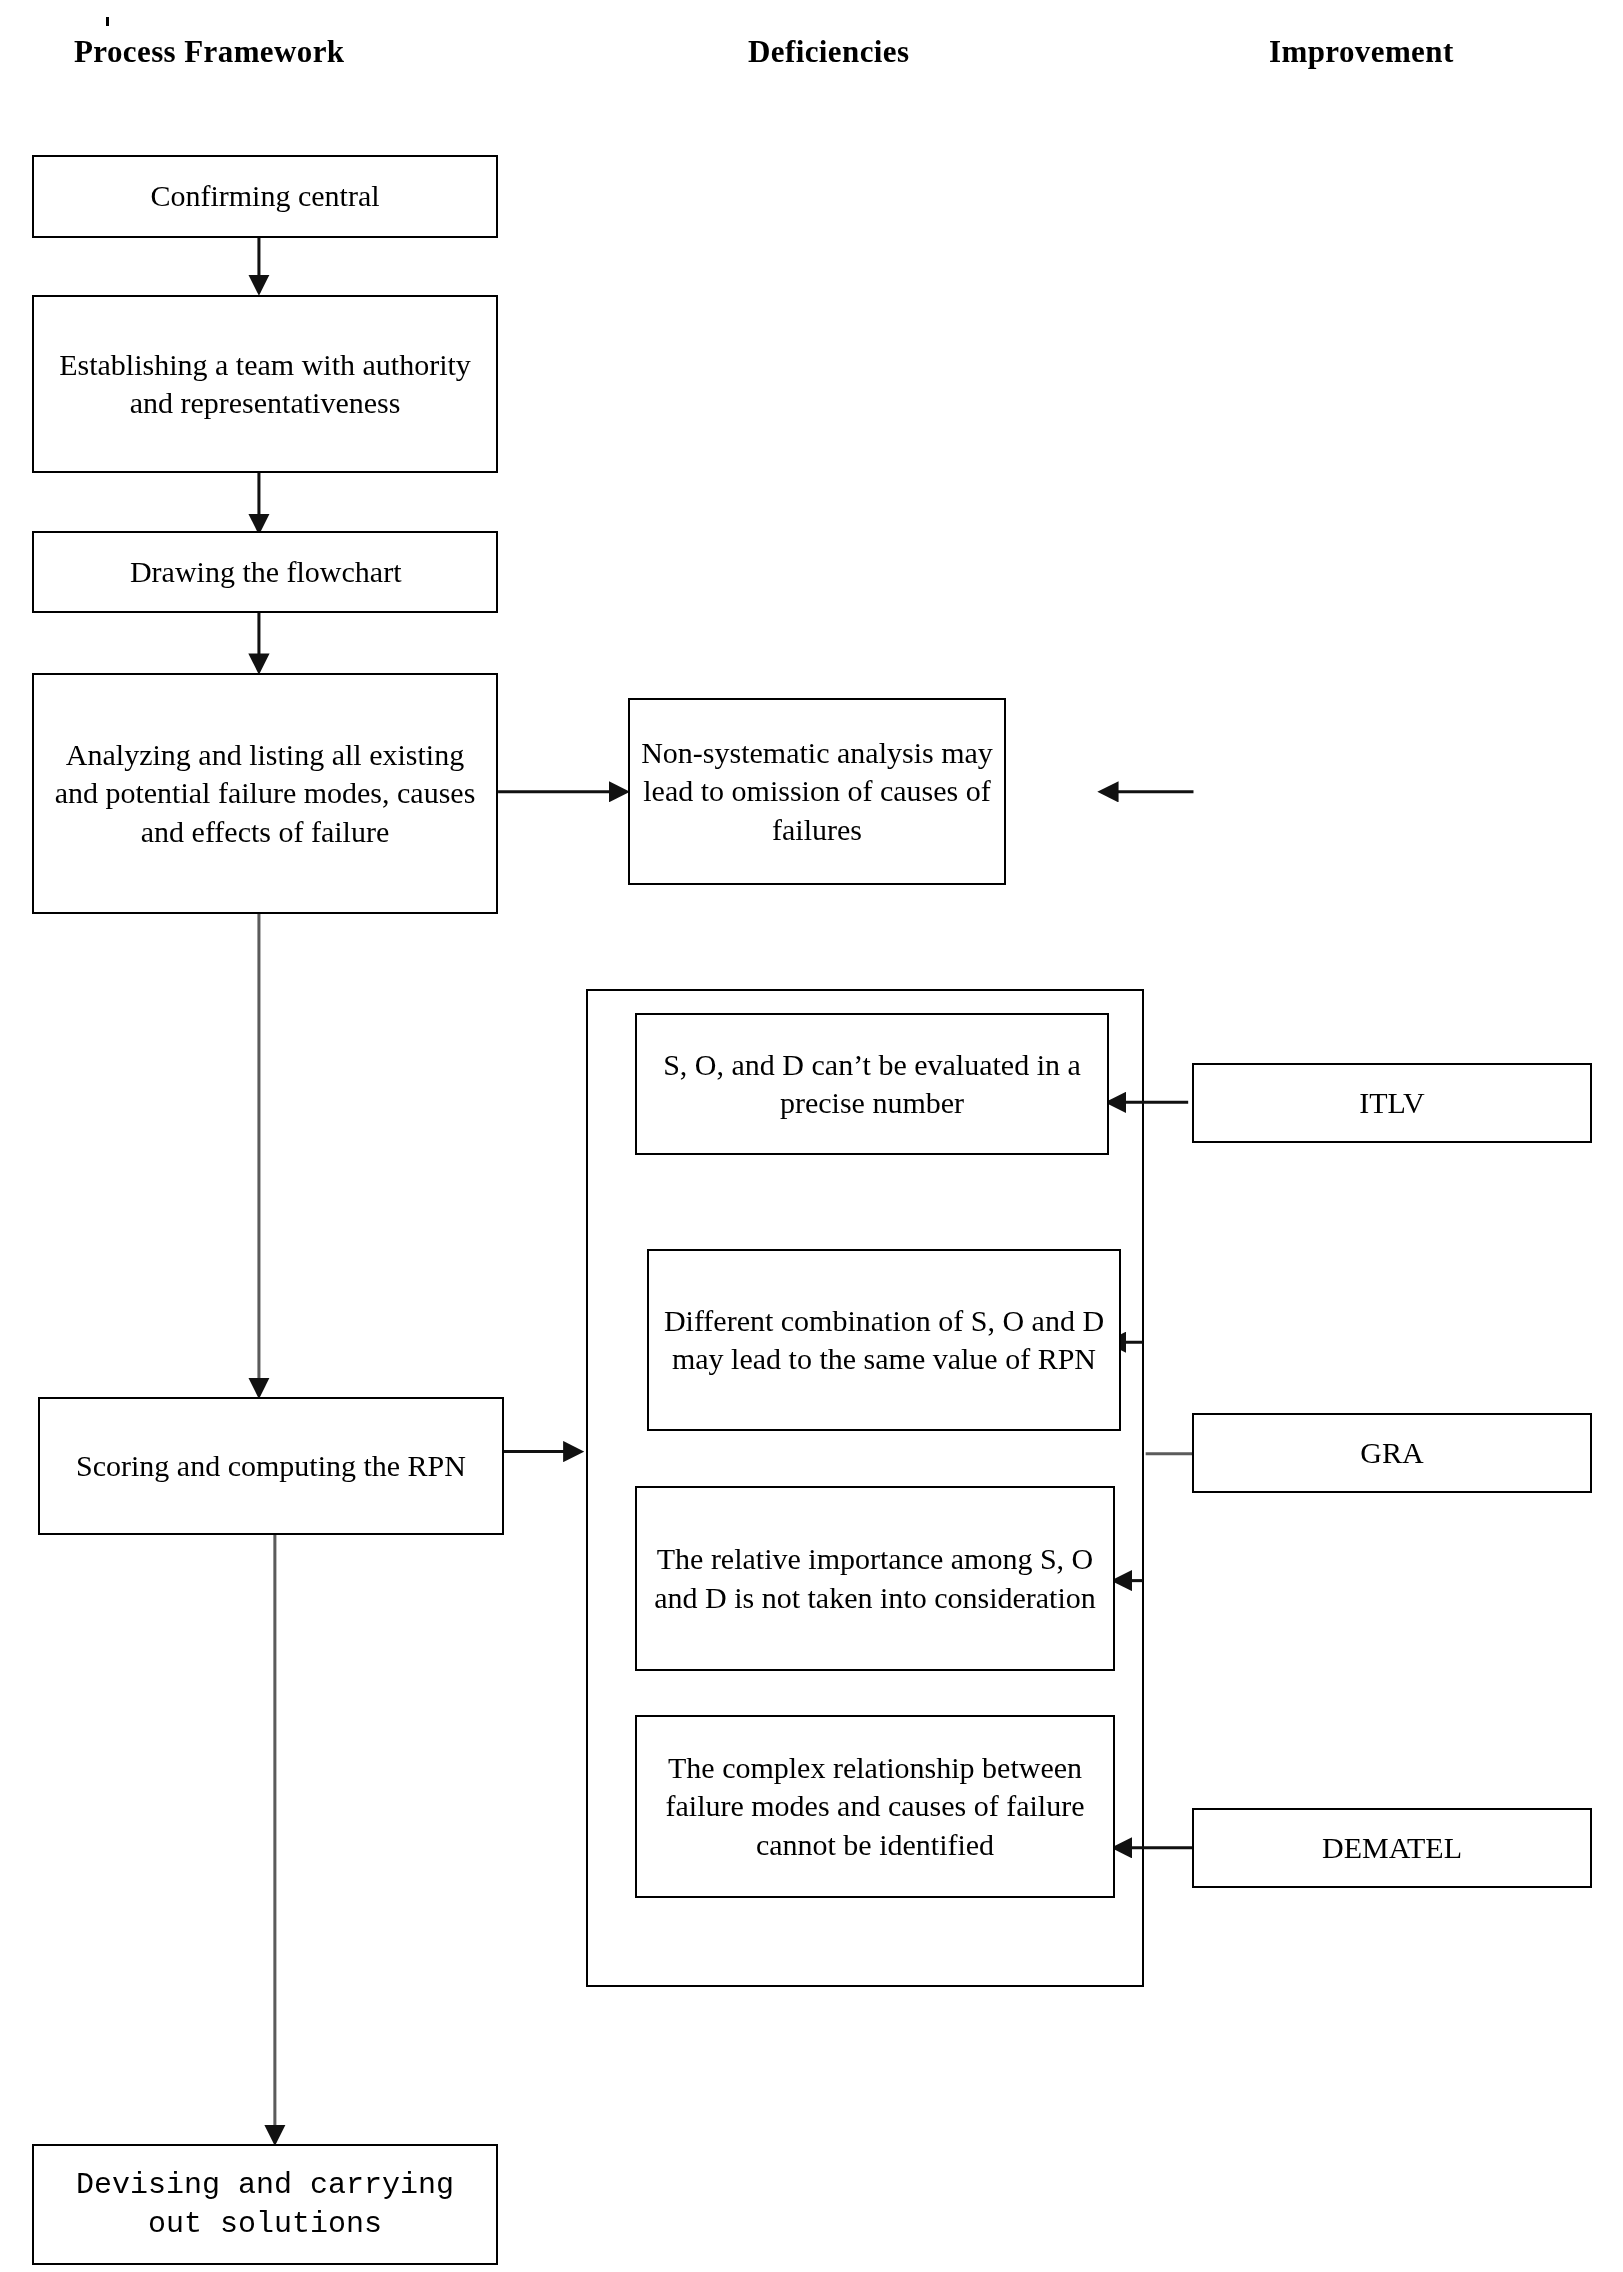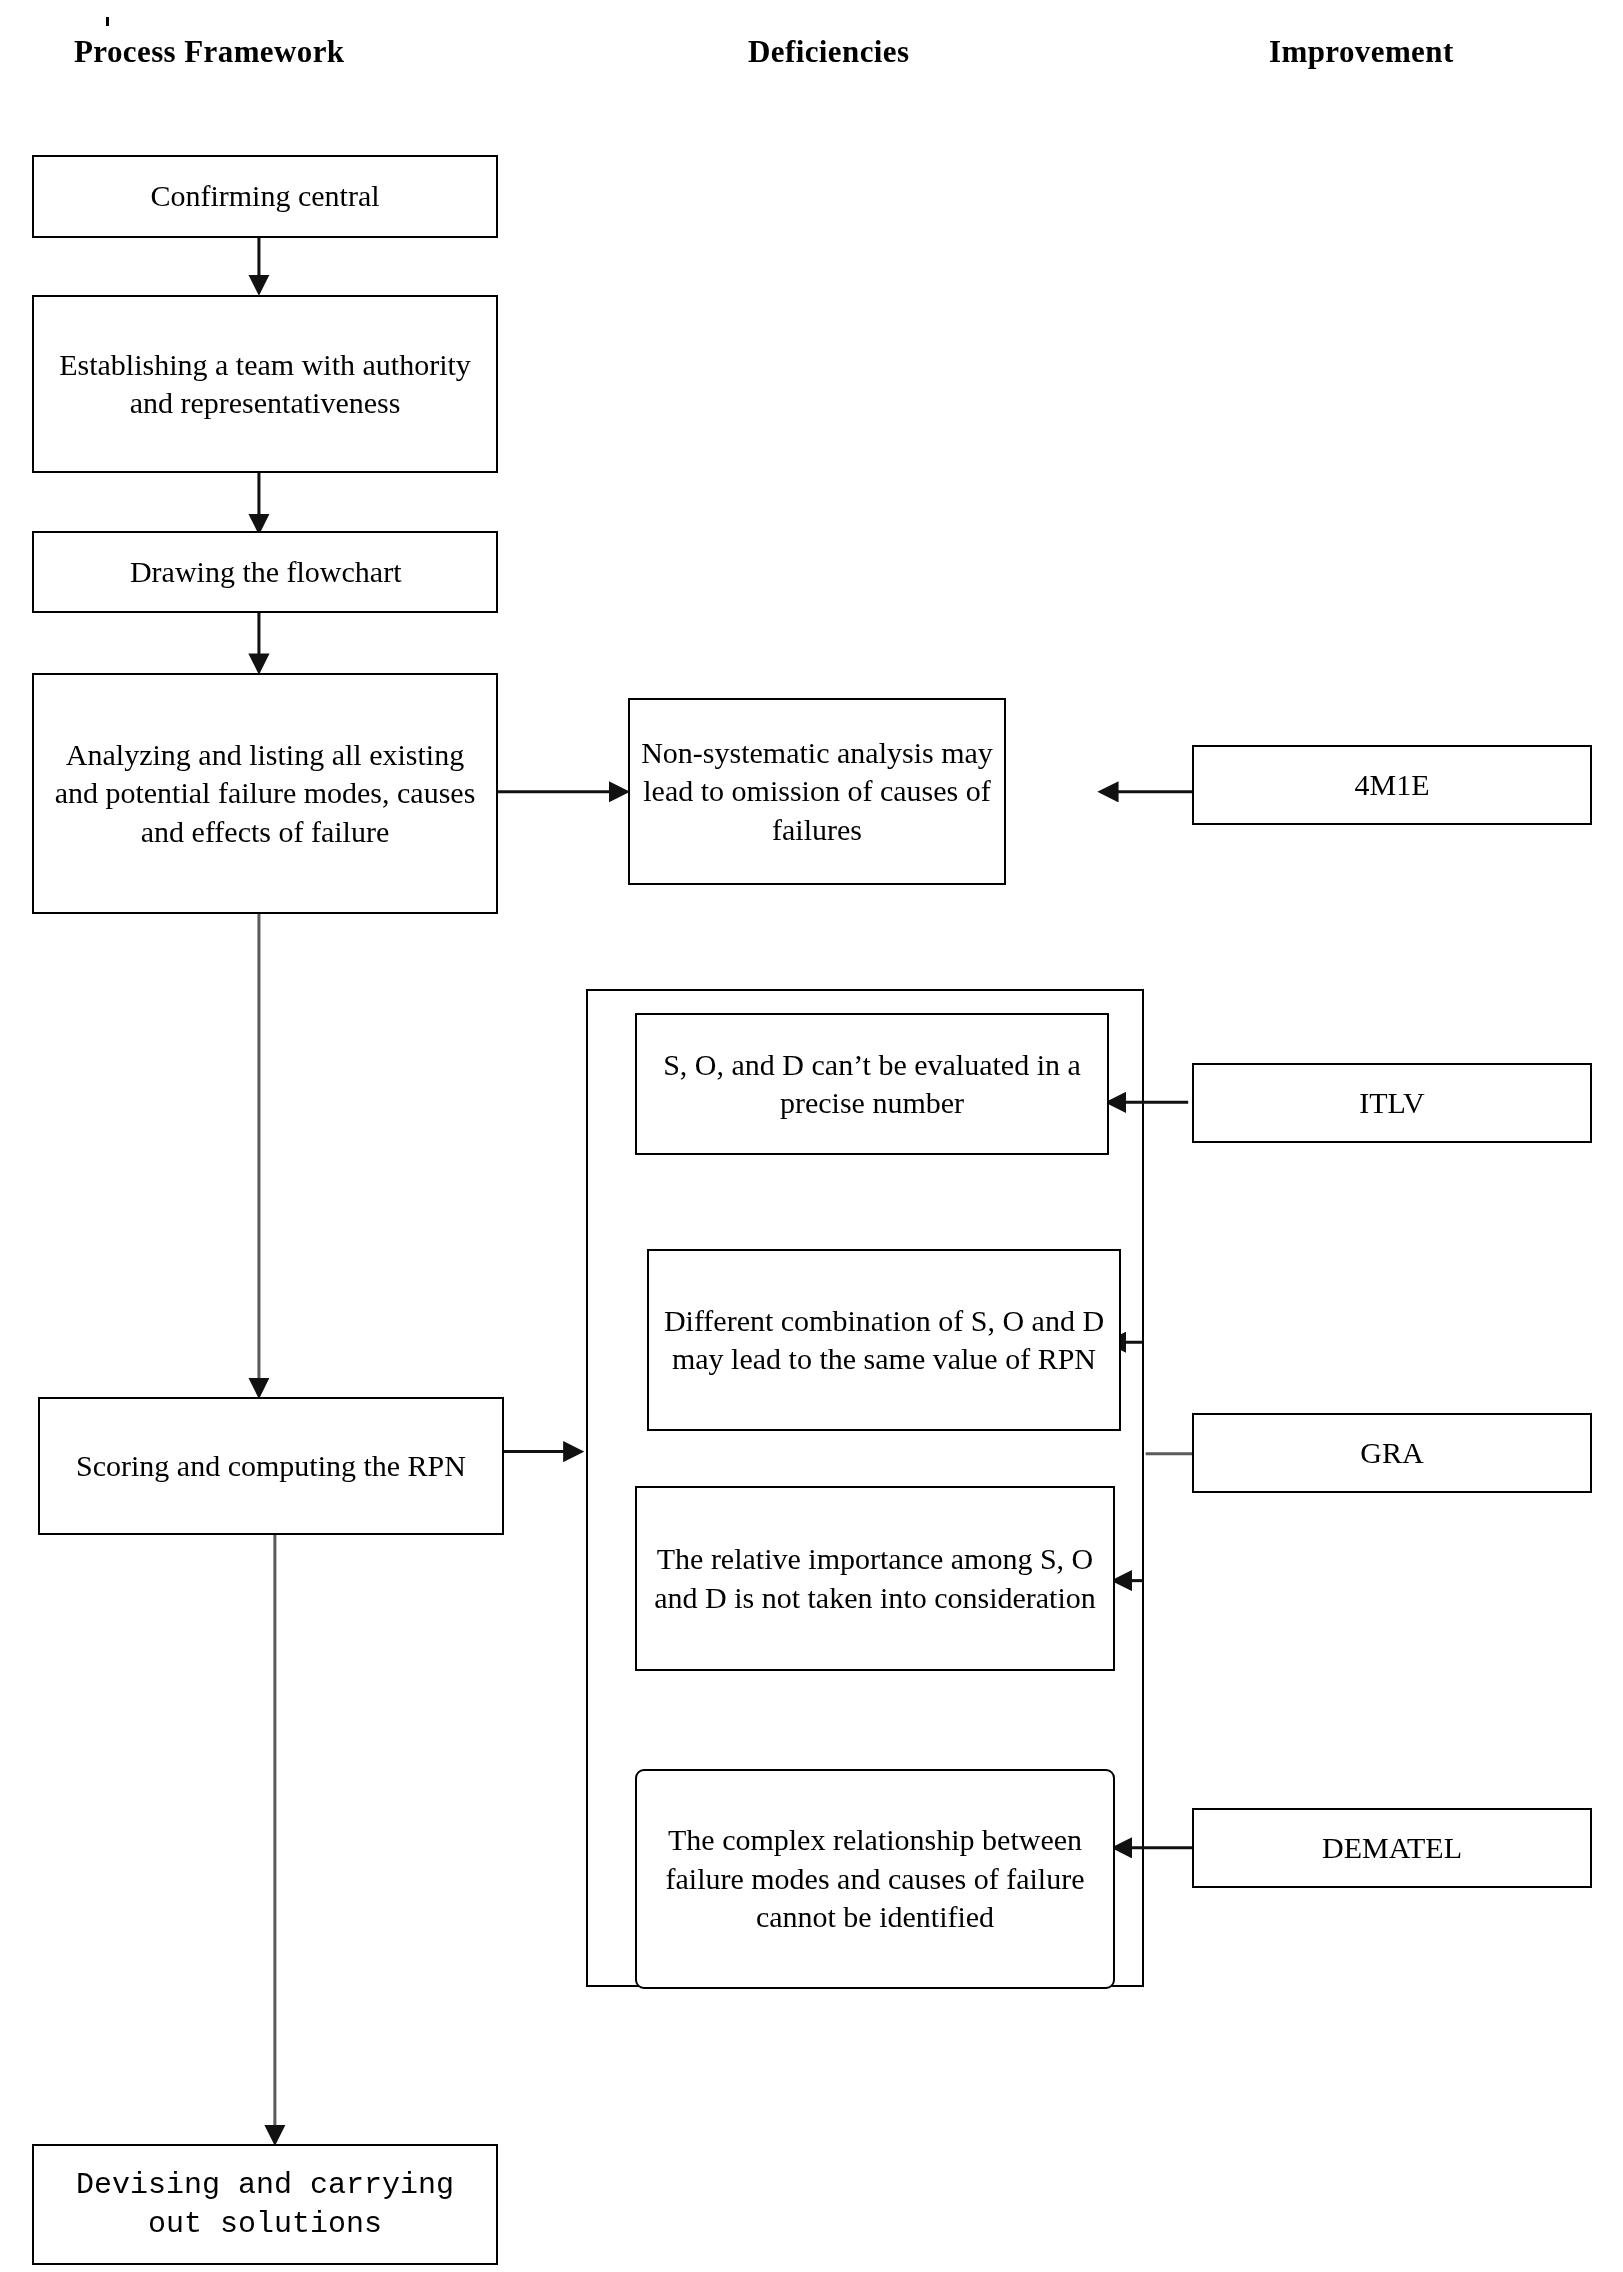--- a/index.html
+++ b/index.html
@@ -146,27 +146,24 @@
   </div>
 
   <div class="node" style="left:635px; top:1249px; width:474px; height:182px;margin-left:12px;">
     <span>Different combination of S, O and D may lead to the same value of RPN</span>
   </div>
 
   <div class="node" style="left:635px; top:1486px; width:480px; height:185px;">
     <span>The relative importance among S, O and D is not taken into consideration</span>
   </div>
 
-  <div class="node" style="left:635px; top:1769px; width:480px; height:220px;border-radius:9px;">
+  <div class="node" style="left:635px; top:1715px; width:480px; height:183px;">
     <span>The complex relationship between failure modes and causes of failure cannot be identified</span>
   </div>
 
-  <div class="node" style="left:1192px; top:745px; width:400px; height:80px;">
-    <span>4M1E</span>
-  </div>
 
   <div class="node" style="left:1192px; top:1063px; width:400px; height:80px;">
     <span>ITLV</span>
   </div>
 
   <div class="node" style="left:1192px; top:1413px; width:400px; height:80px;">
     <span>GRA</span>
   </div>
 
   <div class="node" style="left:1192px; top:1808px; width:400px; height:80px;">

